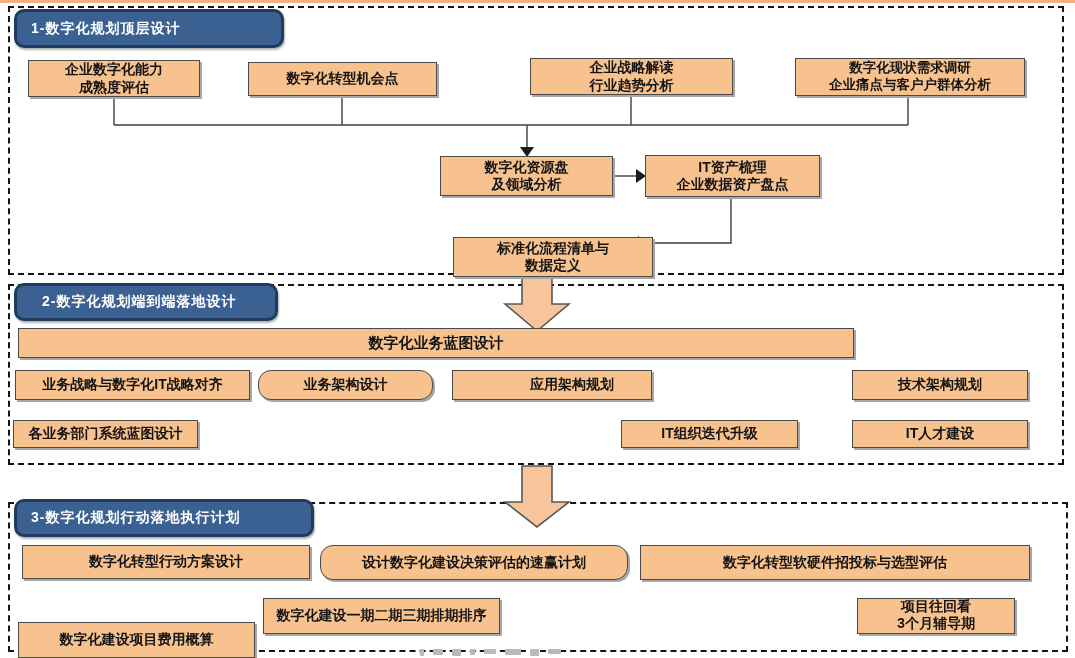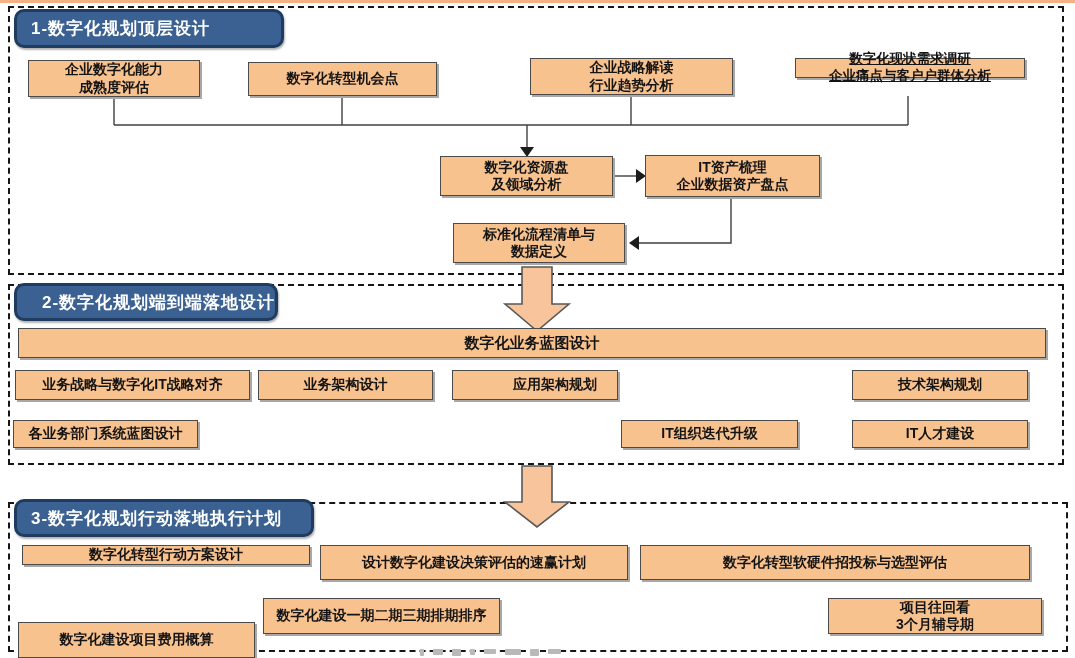--- a/index.html
+++ b/index.html
@@ -7,60 +7,60 @@
     position:relative;width:1075px;height:658px;overflow:hidden;background:#ffffff;
     font-family:"Liberation Sans","DejaVu Sans",sans-serif;
   }
   #topstrip{position:absolute;left:0;top:0;width:1075px;height:3px;background:#F5B183;}
   .section{position:absolute;border:2px dashed #161616;z-index:1;}
   #sec1{left:8px;top:6px;width:1052px;height:265px;}
   #sec2{left:8px;top:284px;width:1052px;height:177px;}
   #sec3{left:8px;top:502px;width:1056px;height:146px;}
   .hdr{
     position:absolute;z-index:4;background:#3A6191;border:3px solid #1F3B60;border-radius:10px;
-    color:#ffffff;font-weight:bold;font-size:17px;display:flex;align-items:center;
+    color:#ffffff;font-weight:bold;font-size:14px;display:flex;align-items:center;
     padding:0 14px;box-sizing:border-box;box-shadow:1px 2px 2px rgba(0,0,0,0.3);
     letter-spacing:1px;white-space:nowrap;
   }
   #hdr1{left:14px;top:9px;width:270px;height:39px;}
   #hdr2{left:14px;top:283px;width:264px;height:38px;padding-left:25px;}
   #hdr3{left:14px;top:499px;width:300px;height:38px;}
   .bx{
     position:absolute;z-index:3;background:#F8C28F;border:1px solid #4a4a4a;
     box-shadow:2px 2px 0 #a8a8a8;display:flex;align-items:center;justify-content:center;
     text-align:center;font-size:14px;font-weight:bold;color:#141414;
     white-space:pre-line;line-height:1.25;box-sizing:border-box;padding:1px 4px;
   }
   
   #b1a{left:28px;top:60px;width:172px;height:37px;}
   #b1b{left:248px;top:62px;width:189px;height:34px;}
   #b1c{left:530px;top:58px;width:203px;height:37px;}
-  #b1d{left:795px;top:58px;width:230px;height:20px;font-size:13.5px;text-decoration:underline;}
+  #b1d{left:795px;top:58px;width:230px;height:38px;font-size:13.5px;}
   #b1e{left:440px;top:156px;width:173px;height:40px;}
   #b1f{left:645px;top:155px;width:175px;height:42px;}
-  #b1g{left:453px;top:223px;width:172px;height:40px;}
+  #b1g{left:453px;top:237px;width:200px;height:40px;}
   
-  #banner2{left:18px;top:328px;width:1028px;height:30px;font-size:15px;}
+  #banner2{left:18px;top:328px;width:836px;height:30px;font-size:15px;}
   #b2a{left:15px;top:370px;width:235px;height:30px;}
-  #b2b{left:258px;top:370px;width:175px;height:30px;}
-  #b2c{left:452px;top:370px;width:166px;height:30px;padding-left:44px;}
+  #b2b{left:258px;top:370px;width:175px;height:30px;border-radius:13px;}
+  #b2c{left:452px;top:370px;width:200px;height:30px;padding-left:44px;}
   #b2d{left:655px;top:370px;width:173px;height:30px;}
   #b2e{left:852px;top:370px;width:176px;height:30px;}
   #b2f{left:13px;top:420px;width:185px;height:28px;}
   #b2g{left:205px;top:420px;width:295px;height:28px;}
   #b2h{left:621px;top:420px;width:177px;height:28px;}
   #b2i{left:852px;top:420px;width:176px;height:28px;}
   
-  #b3a{left:22px;top:545px;width:288px;height:20px;text-align:center;}
-  #b3b{left:320px;top:545px;width:308px;height:35px;}
+  #b3a{left:22px;top:545px;width:288px;height:34px;text-align:center;}
+  #b3b{left:320px;top:545px;width:308px;height:35px;border-radius:13px;}
   #b3c{left:640px;top:545px;width:390px;height:35px;}
   #b3d{left:18px;top:598px;width:237px;height:36px;margin-top:24px;}
   #b3e{left:263px;top:598px;width:237px;height:36px;}
   #b3f{left:645px;top:598px;width:202px;height:36px;}
-  #b3g{left:828px;top:598px;width:214px;height:36px;}
+  #b3g{left:857px;top:598px;width:158px;height:36px;font-family:Liberation Mono, monospace;}
   #wires{position:absolute;left:0;top:0;z-index:2;pointer-events:none;}
   
   #clipcap{position:absolute;left:420px;top:649px;width:280px;height:9px;z-index:1;overflow:hidden;}
   #clipcap i{display:inline-block;background:#b9b9b9;height:6px;margin-right:9px;vertical-align:top;border-radius:1px;}
   #clipcap i:nth-child(1){width:4px;height:7px;}
   #clipcap i:nth-child(2){width:10px;}
   #clipcap i:nth-child(3){width:9px;height:7px;}
   #clipcap i:nth-child(4){width:5px;}
   #clipcap i:nth-child(5){width:12px;height:5px;}
   #clipcap i:nth-child(6){width:16px;height:6px;}

